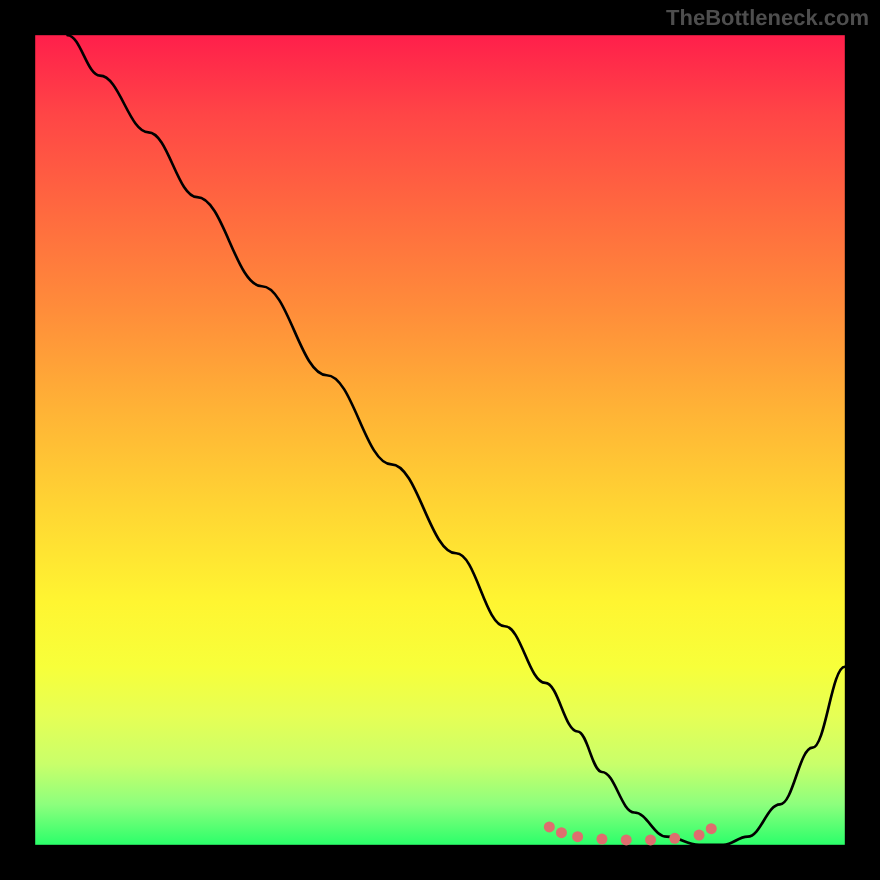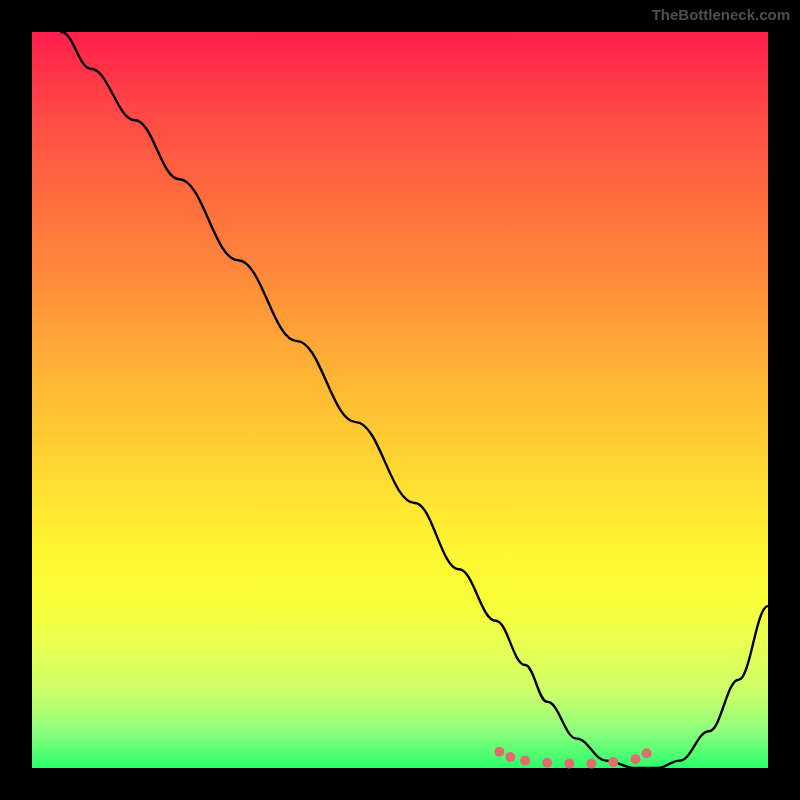--- a/index.html
+++ b/index.html
@@ -9,21 +9,21 @@
     background: #000;
     position: relative;
     font-family: Arial, sans-serif;
     overflow: hidden;
   }
   .watermark {
     position: absolute;
     top: 6px;
     right: 10px;
     color: #4e4e4e;
-    font-size: 15px;
+    font-size: 20px;
     font-weight: bold;
     z-index: 10;
   }
   .plot-area {
     position: absolute;
     left: 32px;
     top: 32px;
     width: 736px;
     height: 736px;
     background: linear-gradient(to bottom,

